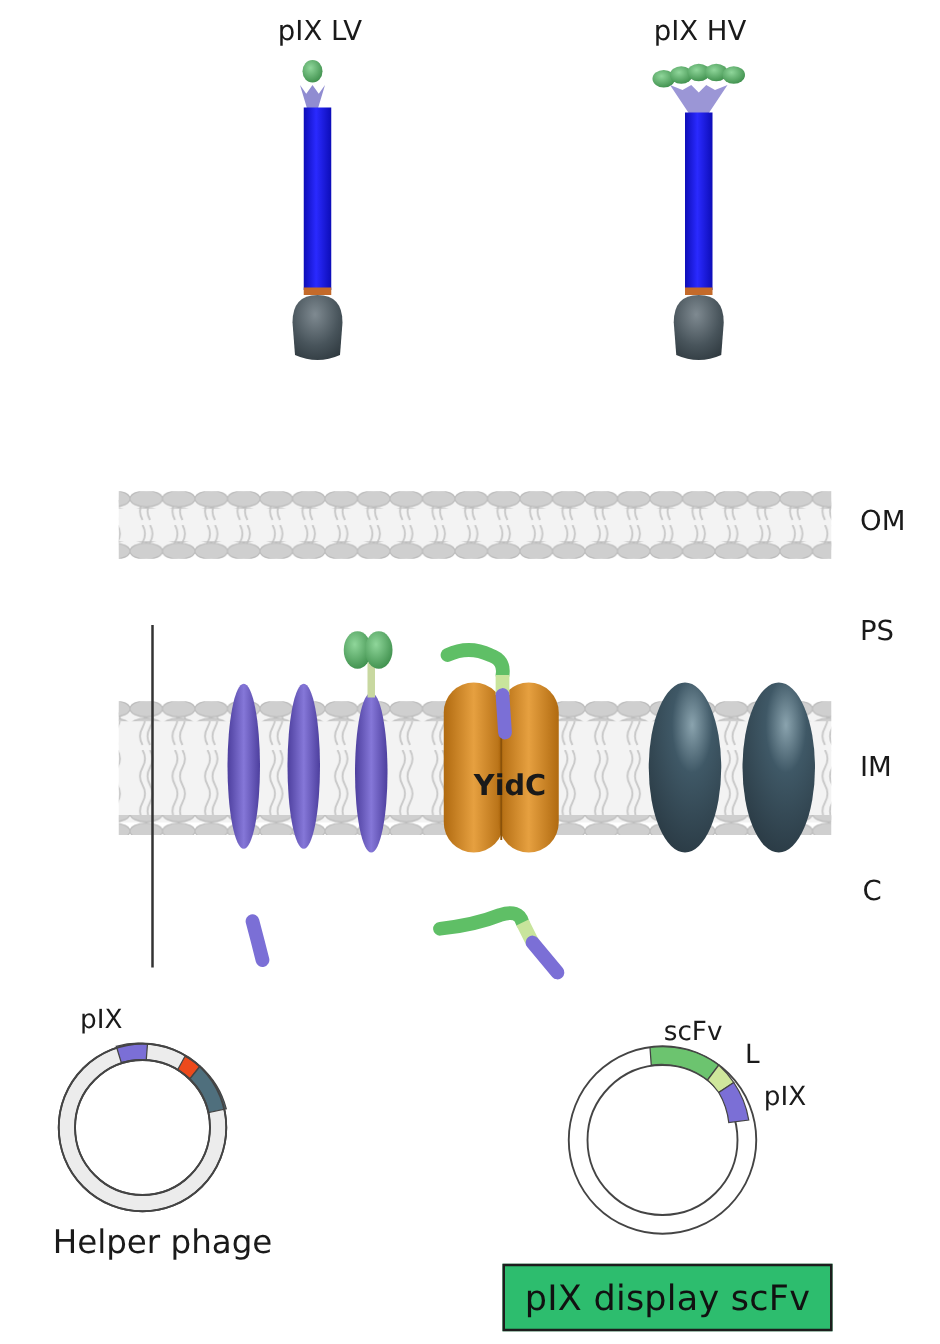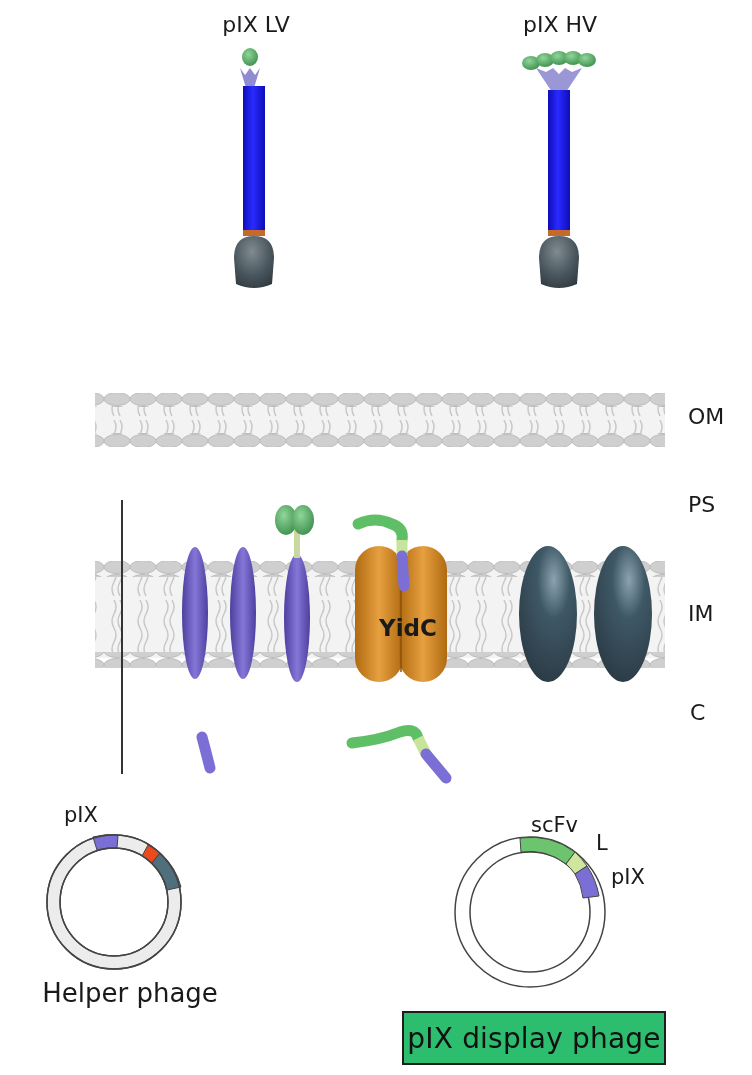--- a/index.html
+++ b/index.html
@@ -144,13 +144,13 @@
     <circle cx="530" cy="912" r="60" fill="#fff" stroke="#444" stroke-width="1.5"></circle>
     <path d="M520 838 A75 75 0 0 1 575 852 L566 864 A60 60 0 0 0 521 852 Z" fill="#6cc46f" stroke="#444" stroke-width="1"></path>
     <path d="M575 852 A75 75 0 0 1 587 866 L575 874 A60 60 0 0 0 566 864 Z" fill="#cfe79c" stroke="#444" stroke-width="1"></path>
     <path d="M587 866 A75 75 0 0 1 599 896 L583 898 A60 60 0 0 0 575 874 Z" fill="#7b6fd6" stroke="#444" stroke-width="1"></path>
   </g>
   <text class="lbl" x="531" y="832" font-size="21">scFv</text>
   <text class="lbl" x="596" y="850" font-size="21">L</text>
   <text class="lbl" x="611" y="884" font-size="21">pIX</text>
 </svg>
 
-<div class="route-box">pIX display phage</div>
+<div class="route-box">pIX display scFv</div>
 
 </body></html>

